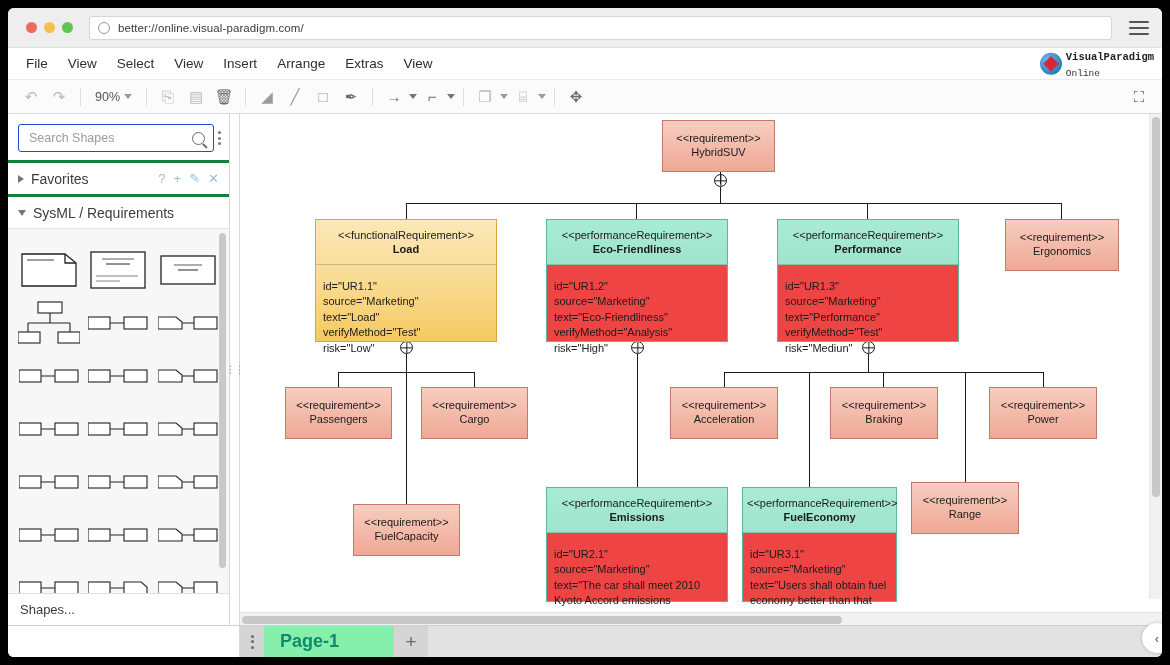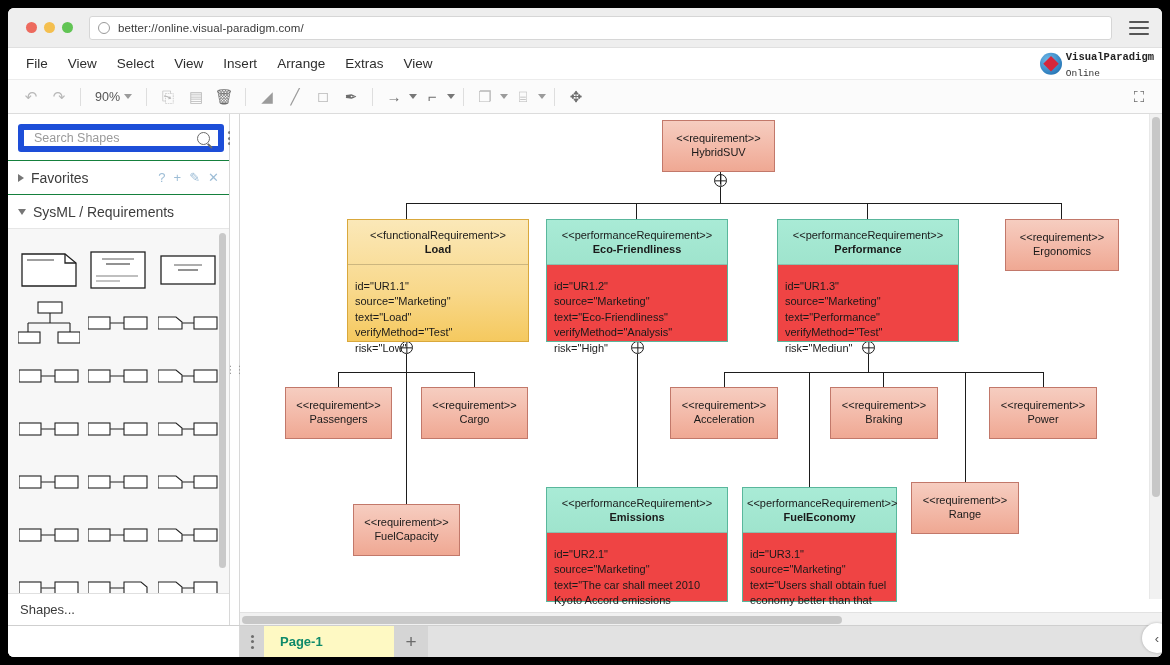--- a/index.html
+++ b/index.html
@@ -146,21 +146,21 @@
     border-right: 1px solid #d8d8d8;
     display: flex; flex-direction: column;
     min-height: 0;
   }
   .search-row {
     padding: 10px 8px 8px 10px;
     display: flex; align-items: center; gap: 4px;
   }
   .search-box {
     flex: 1; height: 28px;
-    border: 6px solid #1d4ed8; border-radius: 3px;
+    border: 1px solid #1d4ed8; border-radius: 3px;
     display: flex; align-items: center; padding: 0 8px;
     background: #fff;
   }
   .search-box input {
     border: 0; outline: 0; flex: 1;
     font-size: 12.5px; color: #555;
     font-family: "Liberation Sans", sans-serif;
     background: transparent;
   }
   .search-box input::placeholder { color: #9b9b9b; }
@@ -172,21 +172,21 @@
     content: ""; position: absolute; right: -4px; bottom: -3px;
     width: 6px; height: 1.7px; background: #6b6b6b; transform: rotate(45deg);
   }
   .kebab { width: 14px; display: flex; flex-direction: column; align-items: center; gap: 2.5px; cursor: pointer; }
   .kebab i { width: 3px; height: 3px; border-radius: 50%; background: #7a7a7a; display: block; }
 
   .section-row {
     height: 34px;
     display: flex; align-items: center;
     padding: 0 10px;
-    border-top: 1px solid #15803d;
+    border-top: 3px solid #15803d;
     font-size: 14px; color: #3d3d3d;
     cursor: pointer;
     gap: 7px;
   }
   .tri-right { width: 0; height: 0; border-top: 4.5px solid transparent; border-bottom: 4.5px solid transparent;
                border-left: 6px solid #767676; }
   .tri-down { width: 0; height: 0; border-left: 4.5px solid transparent; border-right: 4.5px solid transparent;
               border-top: 6px solid #767676; }
   .sec-actions { margin-left: auto; display: flex; align-items: center; gap: 8px; color: #9dbdd6; font-size: 13px; }
   .sec-actions span { cursor: pointer; }
@@ -242,21 +242,20 @@
     border-color: #c2786a;
   }
   .node.green {
     background: #ef4444;
     border-color: #59b79c;
   }
   .node.green .hdr { background: linear-gradient(to bottom, #a9ebd6 0%, #9fe4cd 100%); }
   .node.yellow {
     background: linear-gradient(to bottom, #fbe8b8 0%, #f8d88a 60%, #f5c95f 100%);
     border-color: #d9a83c;
-    margin-left: 32px;
   }
   .node .hdr {
     text-align: center;
     padding: 9px 4px 7px 4px;
     line-height: 1.25;
   }
   .node .stereo { display: block; }
   .node .nm { display: block; font-weight: bold; }
   .node.compart .hdr { border-bottom: 1px solid rgba(0,0,0,0.18); }
   .node .body {
@@ -311,23 +310,23 @@
     position: relative;
   }
   .footer-left { width: 222px; flex: 0 0 222px; background: #ffffff; }
   .footer-split { width: 10px; flex: 0 0 10px; background: #ffffff; border-right: 1px solid #d8d8d8; }
   .pg-kebab {
     width: 24px; display: flex; flex-direction: column; align-items: center; justify-content: center;
     gap: 2.5px; background: #d5d5d5; cursor: pointer;
   }
   .pg-kebab i { width: 3px; height: 3px; border-radius: 50%; background: #6e6e6e; }
   .page-tab {
-    min-width: 130px; background: #fef9c3;
+    min-width: 130px; background: #86efac;
     display: flex; align-items: center; padding: 8px 16px;
-    font-size: 13px; color: #0f8a6a; font-weight: bold;
+    font-size: 18px; color: #0f8a6a; font-weight: bold;
     cursor: pointer;
   }
   .add-page {
     width: 34px; background: #d5d5d5;
     display: flex; align-items: center; justify-content: center;
     font-size: 19px; color: #6b6b6b; cursor: pointer;
   }
   .collapse-btn {
     position: absolute; right: -10px; bottom: 4px;
     width: 30px; height: 30px; border-radius: 50%;

